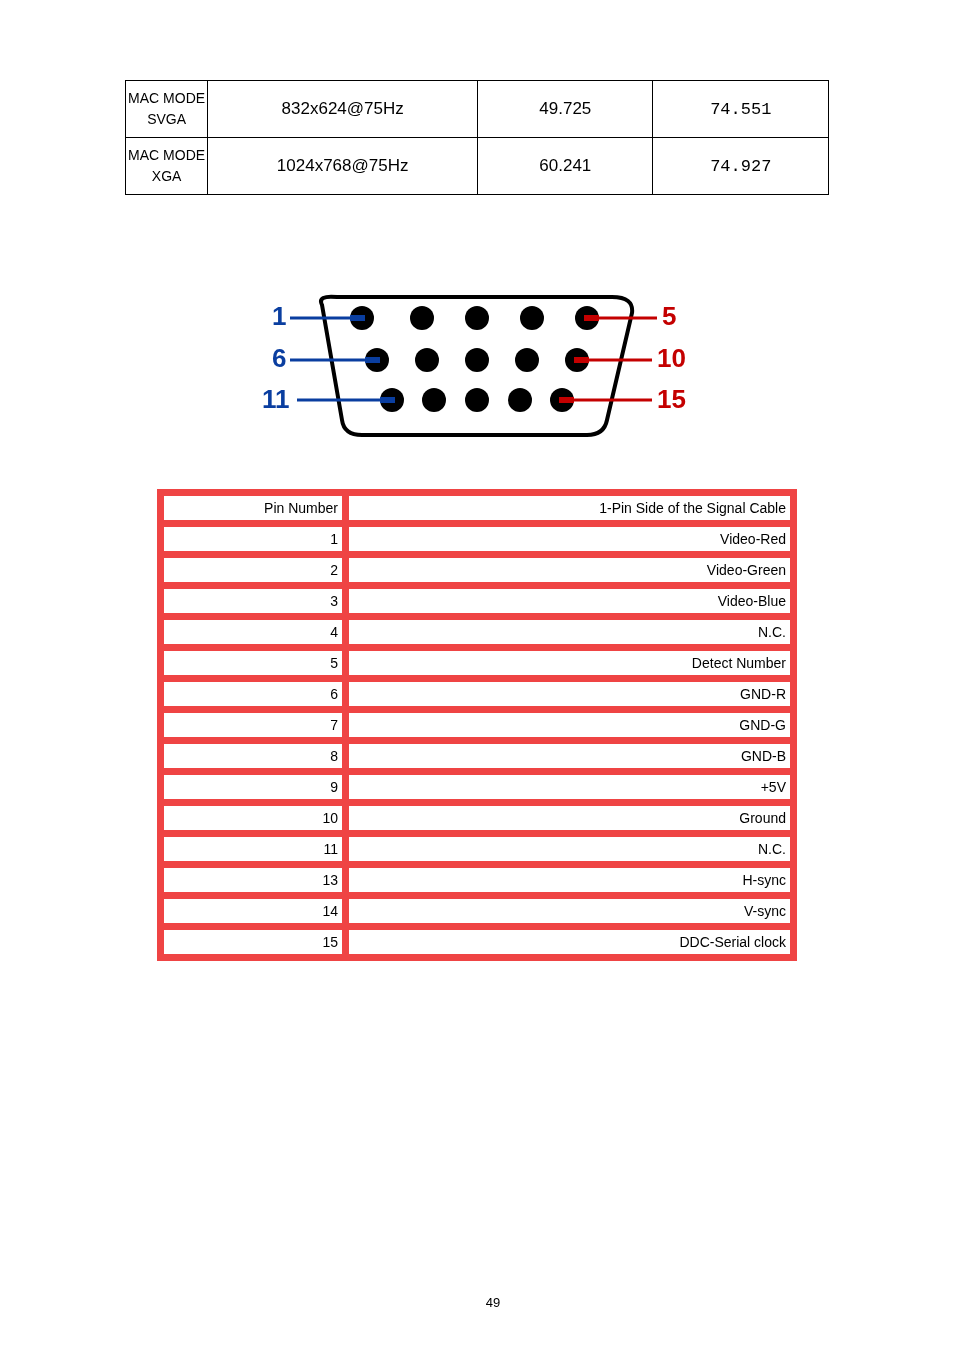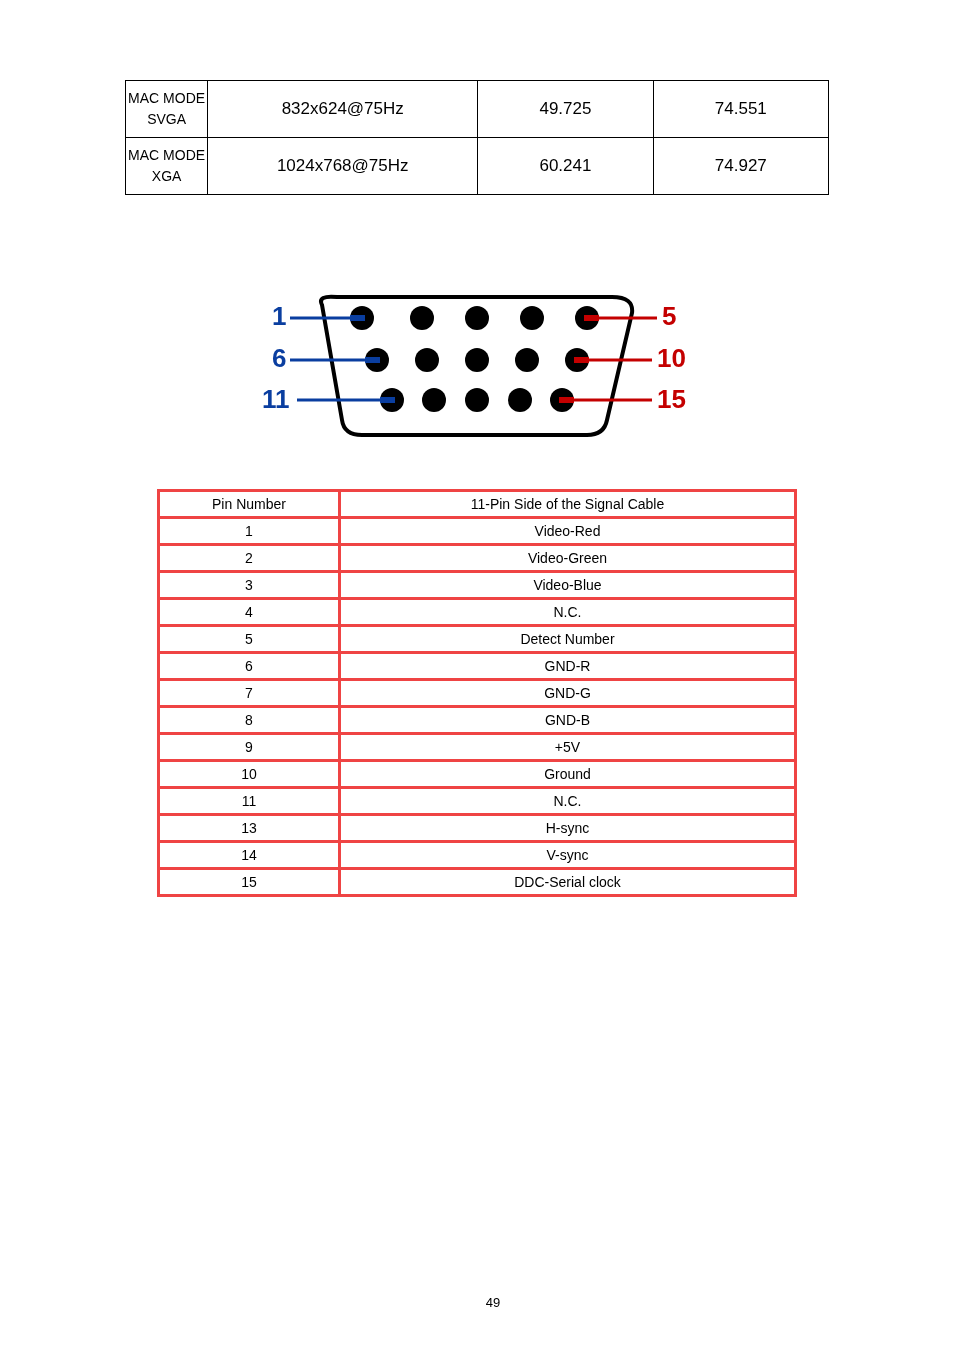--- a/index.html
+++ b/index.html
@@ -33,34 +33,35 @@
     line-height: 1.5;
   }
   .mode-table .col2 {
     width: 270px;
   }
   .mode-table .col3 {
     width: 175px;
   }
   .mode-table .col4 {
     width: 175px;
+    font-family: Liberation Mono, monospace;
   }
   .connector-figure {
     margin: 90px auto 40px auto;
     width: 430px;
   }
   .pin-table {
     width: 640px;
     margin: 0 auto;
     border-collapse: collapse;
   }
   .pin-table th, .pin-table td {
-    border: 3px solid #ef4444;
+    border: 7px solid #ef4444;
     font-size: 14px;
-    text-align: center;
+    text-align: right;
     padding: 4px 4px;
     margin-left: 48px;
   }
   .pin-table .pcol1 {
     width: 170px;
   }
   .pin-table .pcol2 {
   }
   .page-number {
     position: absolute;
@@ -147,21 +148,21 @@
       <line x1="312" y1="75" x2="327" y2="75" stroke="#c40000" stroke-width="6"></line>
       <line x1="118" y1="115" x2="133" y2="115" stroke="#0a3ea0" stroke-width="6"></line>
       <line x1="297" y1="115" x2="312" y2="115" stroke="#c40000" stroke-width="6"></line>
     </svg>
   </div>
 
   <table class="pin-table">
     <tbody>
         <tr>
       <td class="pcol1">Pin Number</td>
-      <td class="pcol2">11-Pin Side of the Signal Cable</td>
+      <td class="pcol2">1-Pin Side of the Signal Cable</td>
     </tr>
 
     <tr>
           <td>1</td>
           <td>Video-Red</td>
         </tr>
     <tr>
           <td>2</td>
           <td>Video-Green</td>
         </tr>

